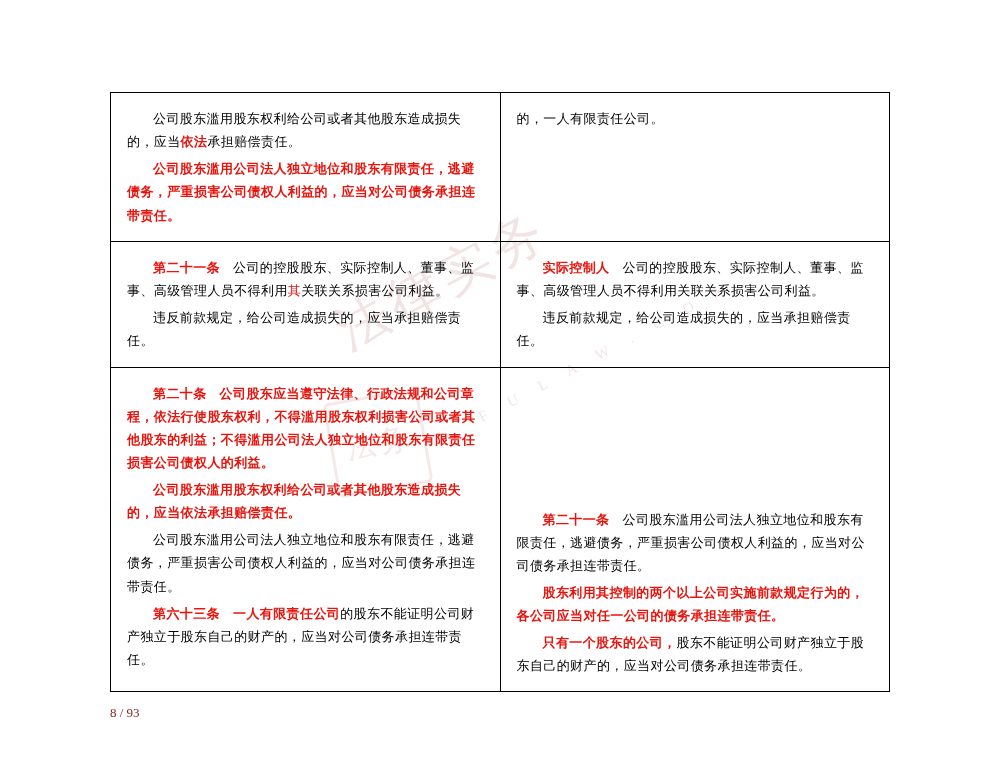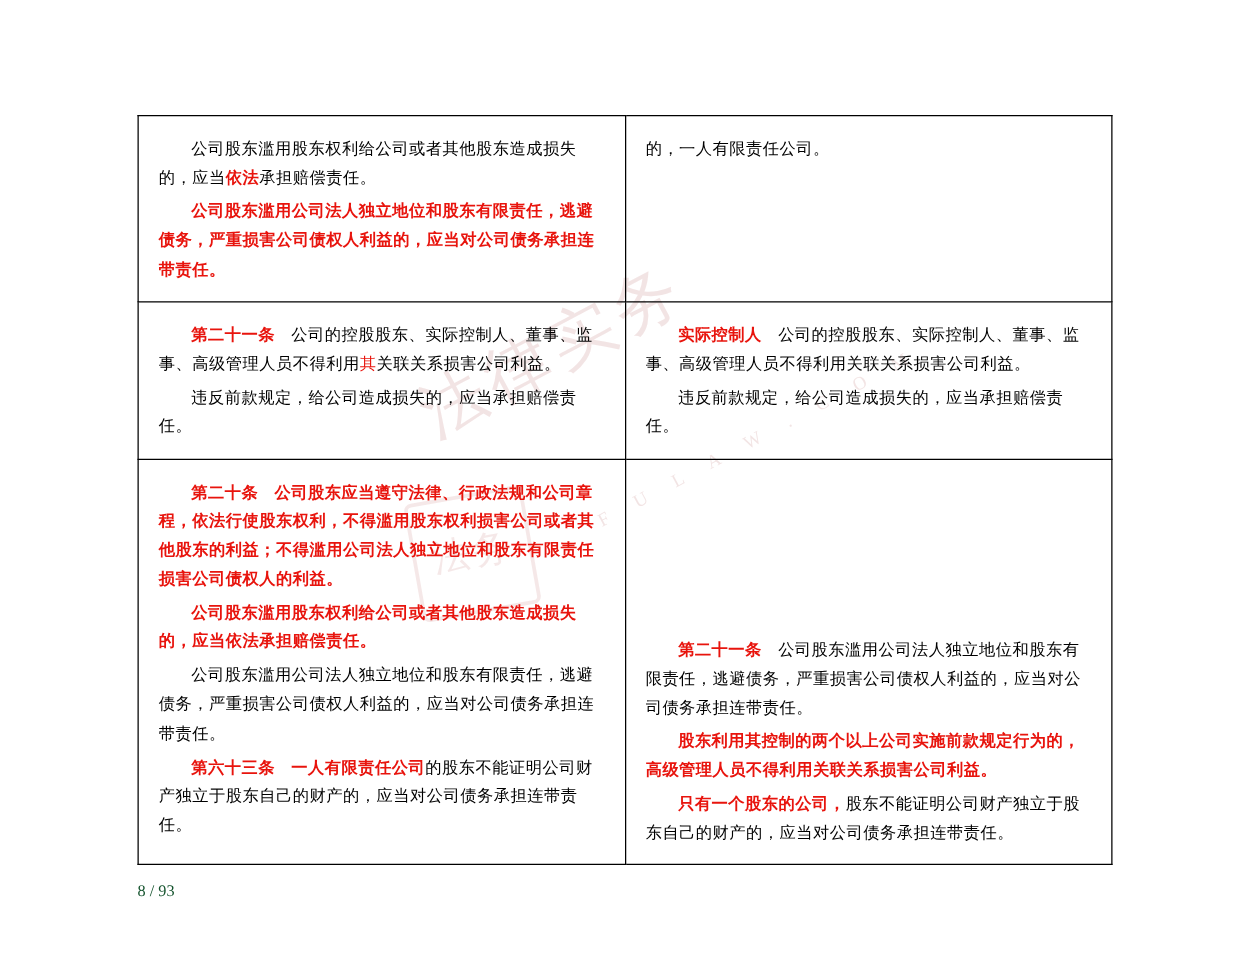--- a/index.html
+++ b/index.html
@@ -114,21 +114,21 @@
   }
   .row1 td { height: 128px; }
   .row2 td { height: 96px; }
   .row3 td { height: 290px; }
 
   .page-number {
     position: absolute;
     left: 110px;
     top: 705px;
     font-size: 13px;
-    color: #14532d;
+    color: #7f1d1d;
     font-family: "Liberation Serif", serif;
     z-index: 10;
   }
 </style>
 </head>
 <body>
 
 <div class="page">
 
   <div class="watermark">
@@ -160,21 +160,21 @@
       </tr>
       <tr class="row3">
         <td>
           <p class="para red">第二十条<span class="sp"></span>公司股东应当遵守法律、行政法规和公司章程，依法行使股东权利，不得滥用股东权利损害公司或者其他股东的利益；不得滥用公司法人独立地位和股东有限责任损害公司债权人的利益。</p>
           <p class="para red">公司股东滥用股东权利给公司或者其他股东造成损失的，应当依法承担赔偿责任。</p>
           <p class="para">公司股东滥用公司法人独立地位和股东有限责任，逃避债务，严重损害公司债权人利益的，应当对公司债务承担连带责任。</p>
           <p class="para"><span class="red">第六十三条<span class="sp"></span>一人有限责任公司</span>的股东不能证明公司财产独立于股东自己的财产的，应当对公司债务承担连带责任。</p>
         </td>
         <td>
           <p class="para" style="margin-top:130px"><span class="red">第二十一条</span><span class="sp"></span>公司股东滥用公司法人独立地位和股东有限责任，逃避债务，严重损害公司债权人利益的，应当对公司债务承担连带责任。</p>
-          <p class="para red">股东利用其控制的两个以上公司实施前款规定行为的，高级管理人员不得利用关联关系损害公司利益。</p>
+          <p class="para red">股东利用其控制的两个以上公司实施前款规定行为的，各公司应当对任一公司的债务承担连带责任。</p>
           <p class="para"><span class="red">只有一个股东的公司，</span>股东不能证明公司财产独立于股东自己的财产的，应当对公司债务承担连带责任。</p>
         </td>
       </tr>
     </tbody>
   </table>
 
   <div class="page-number">8 / 93</div>
 
 </div>
 

